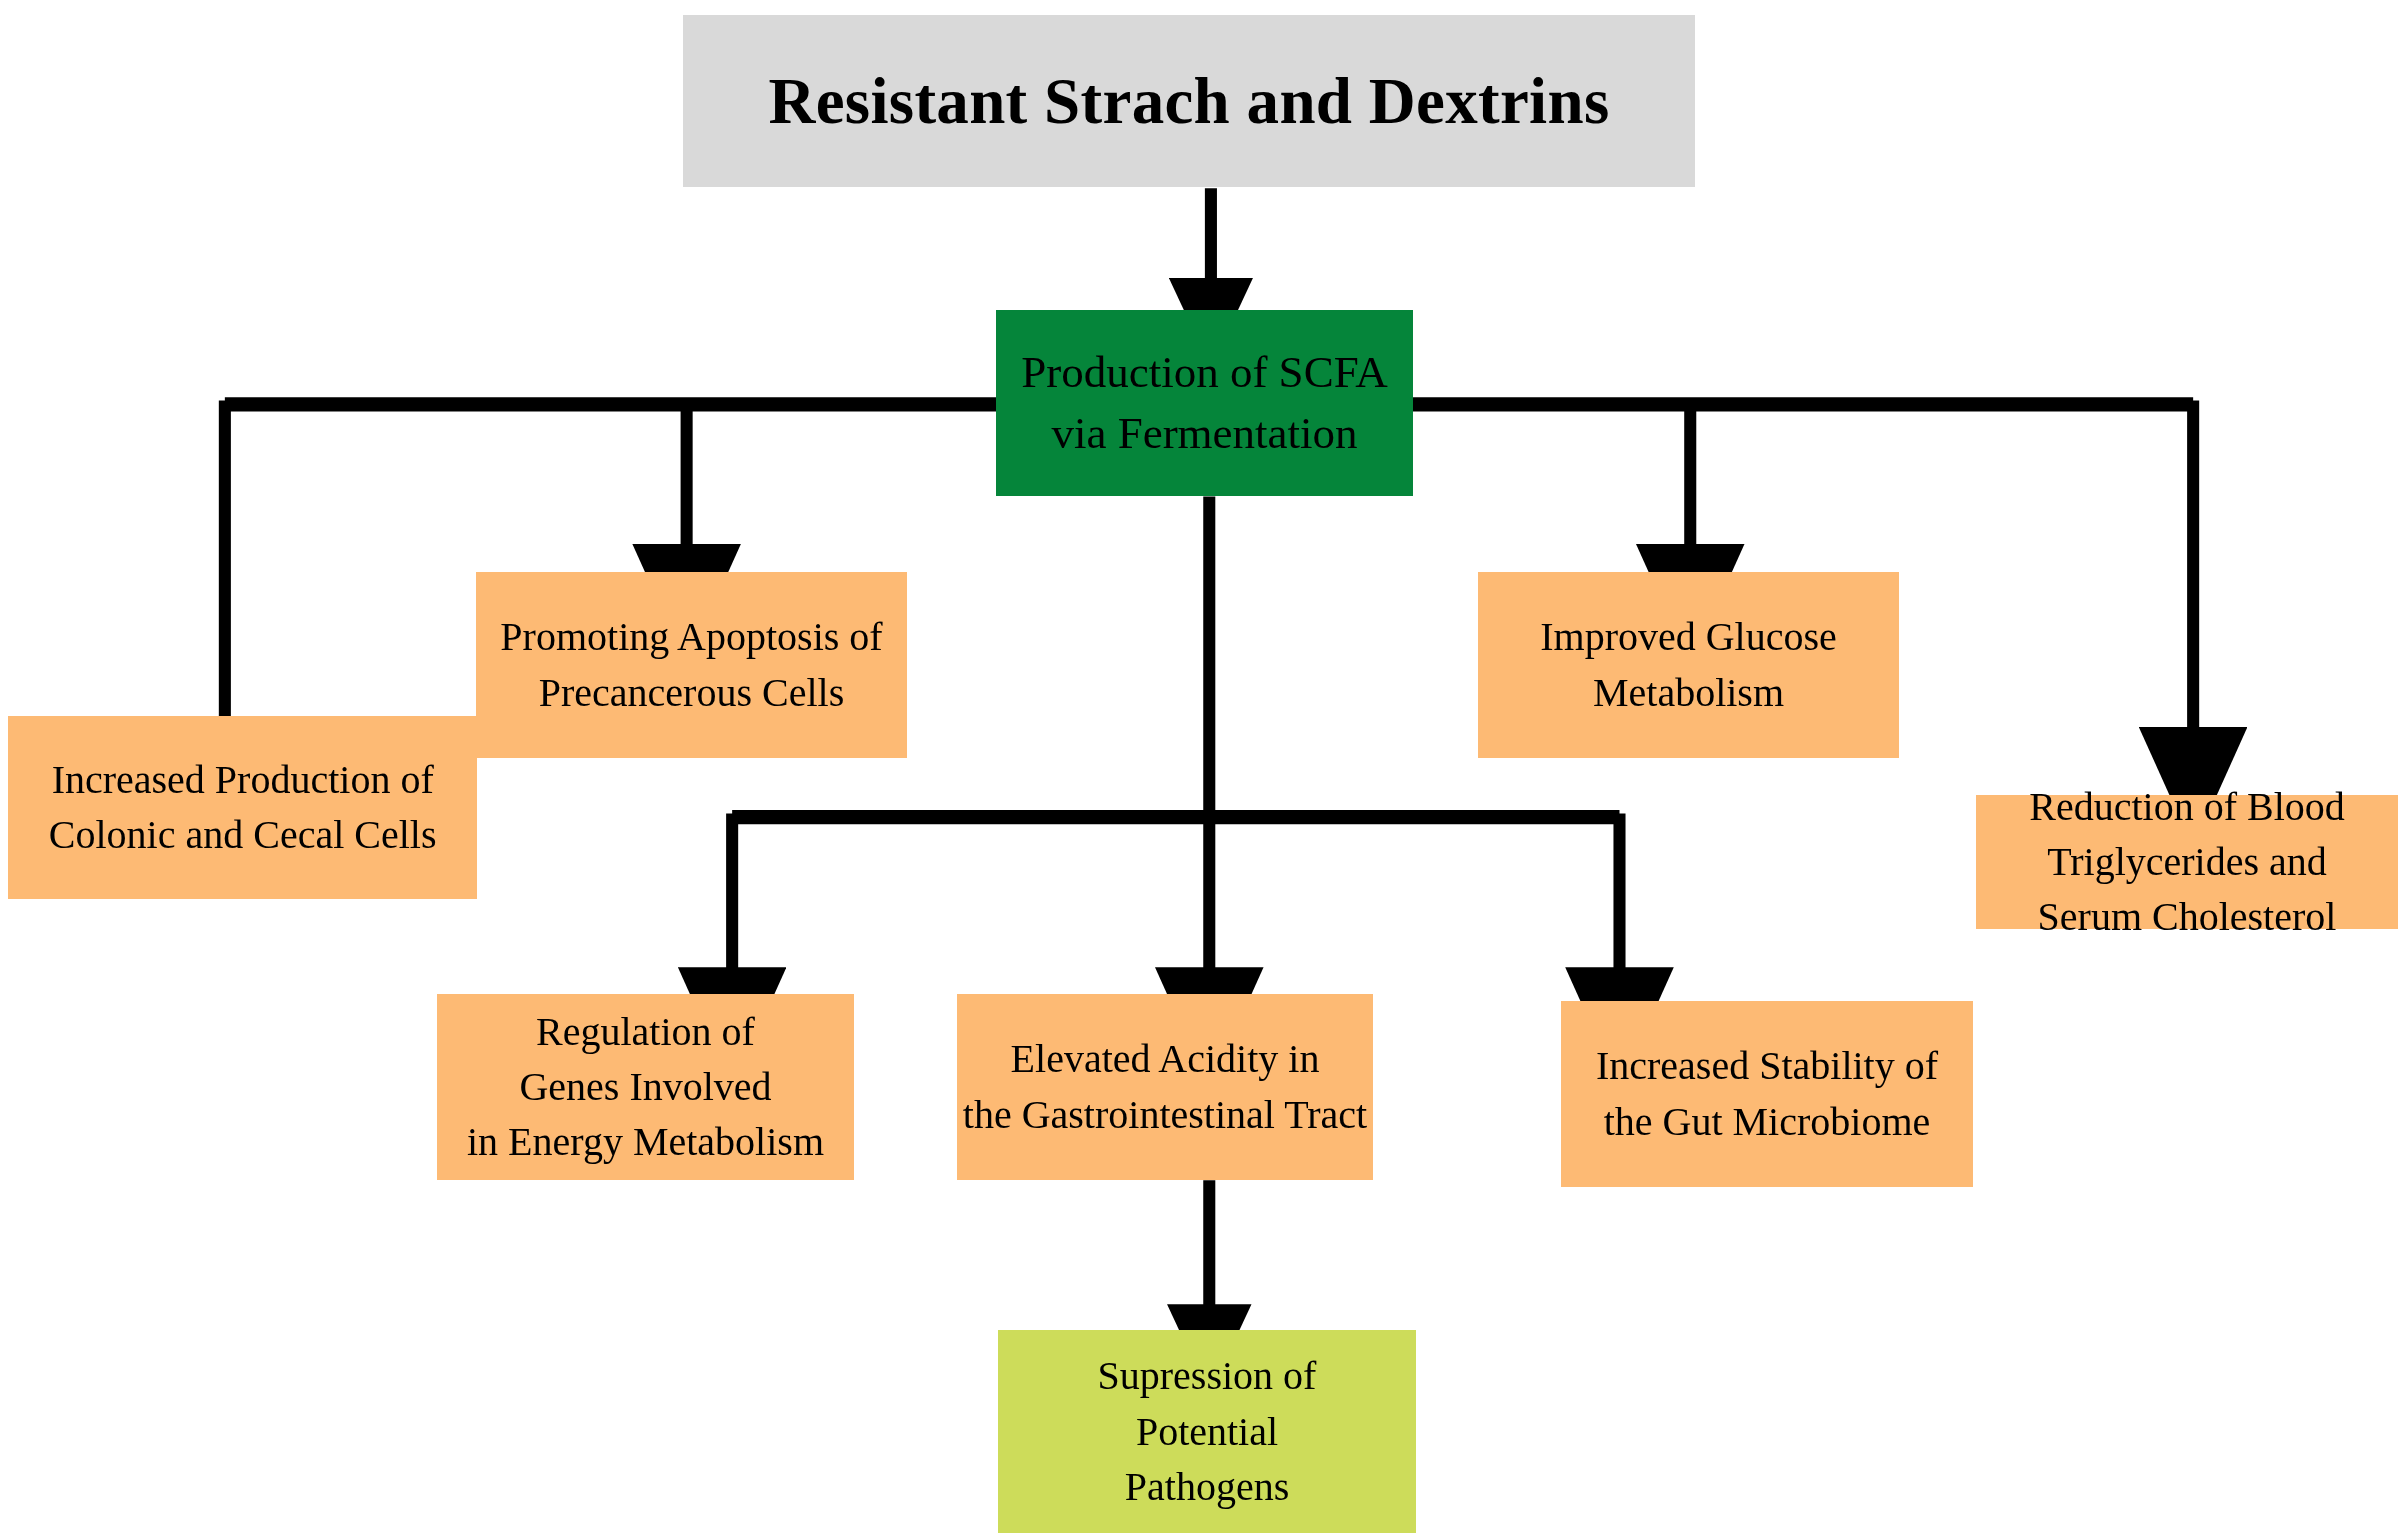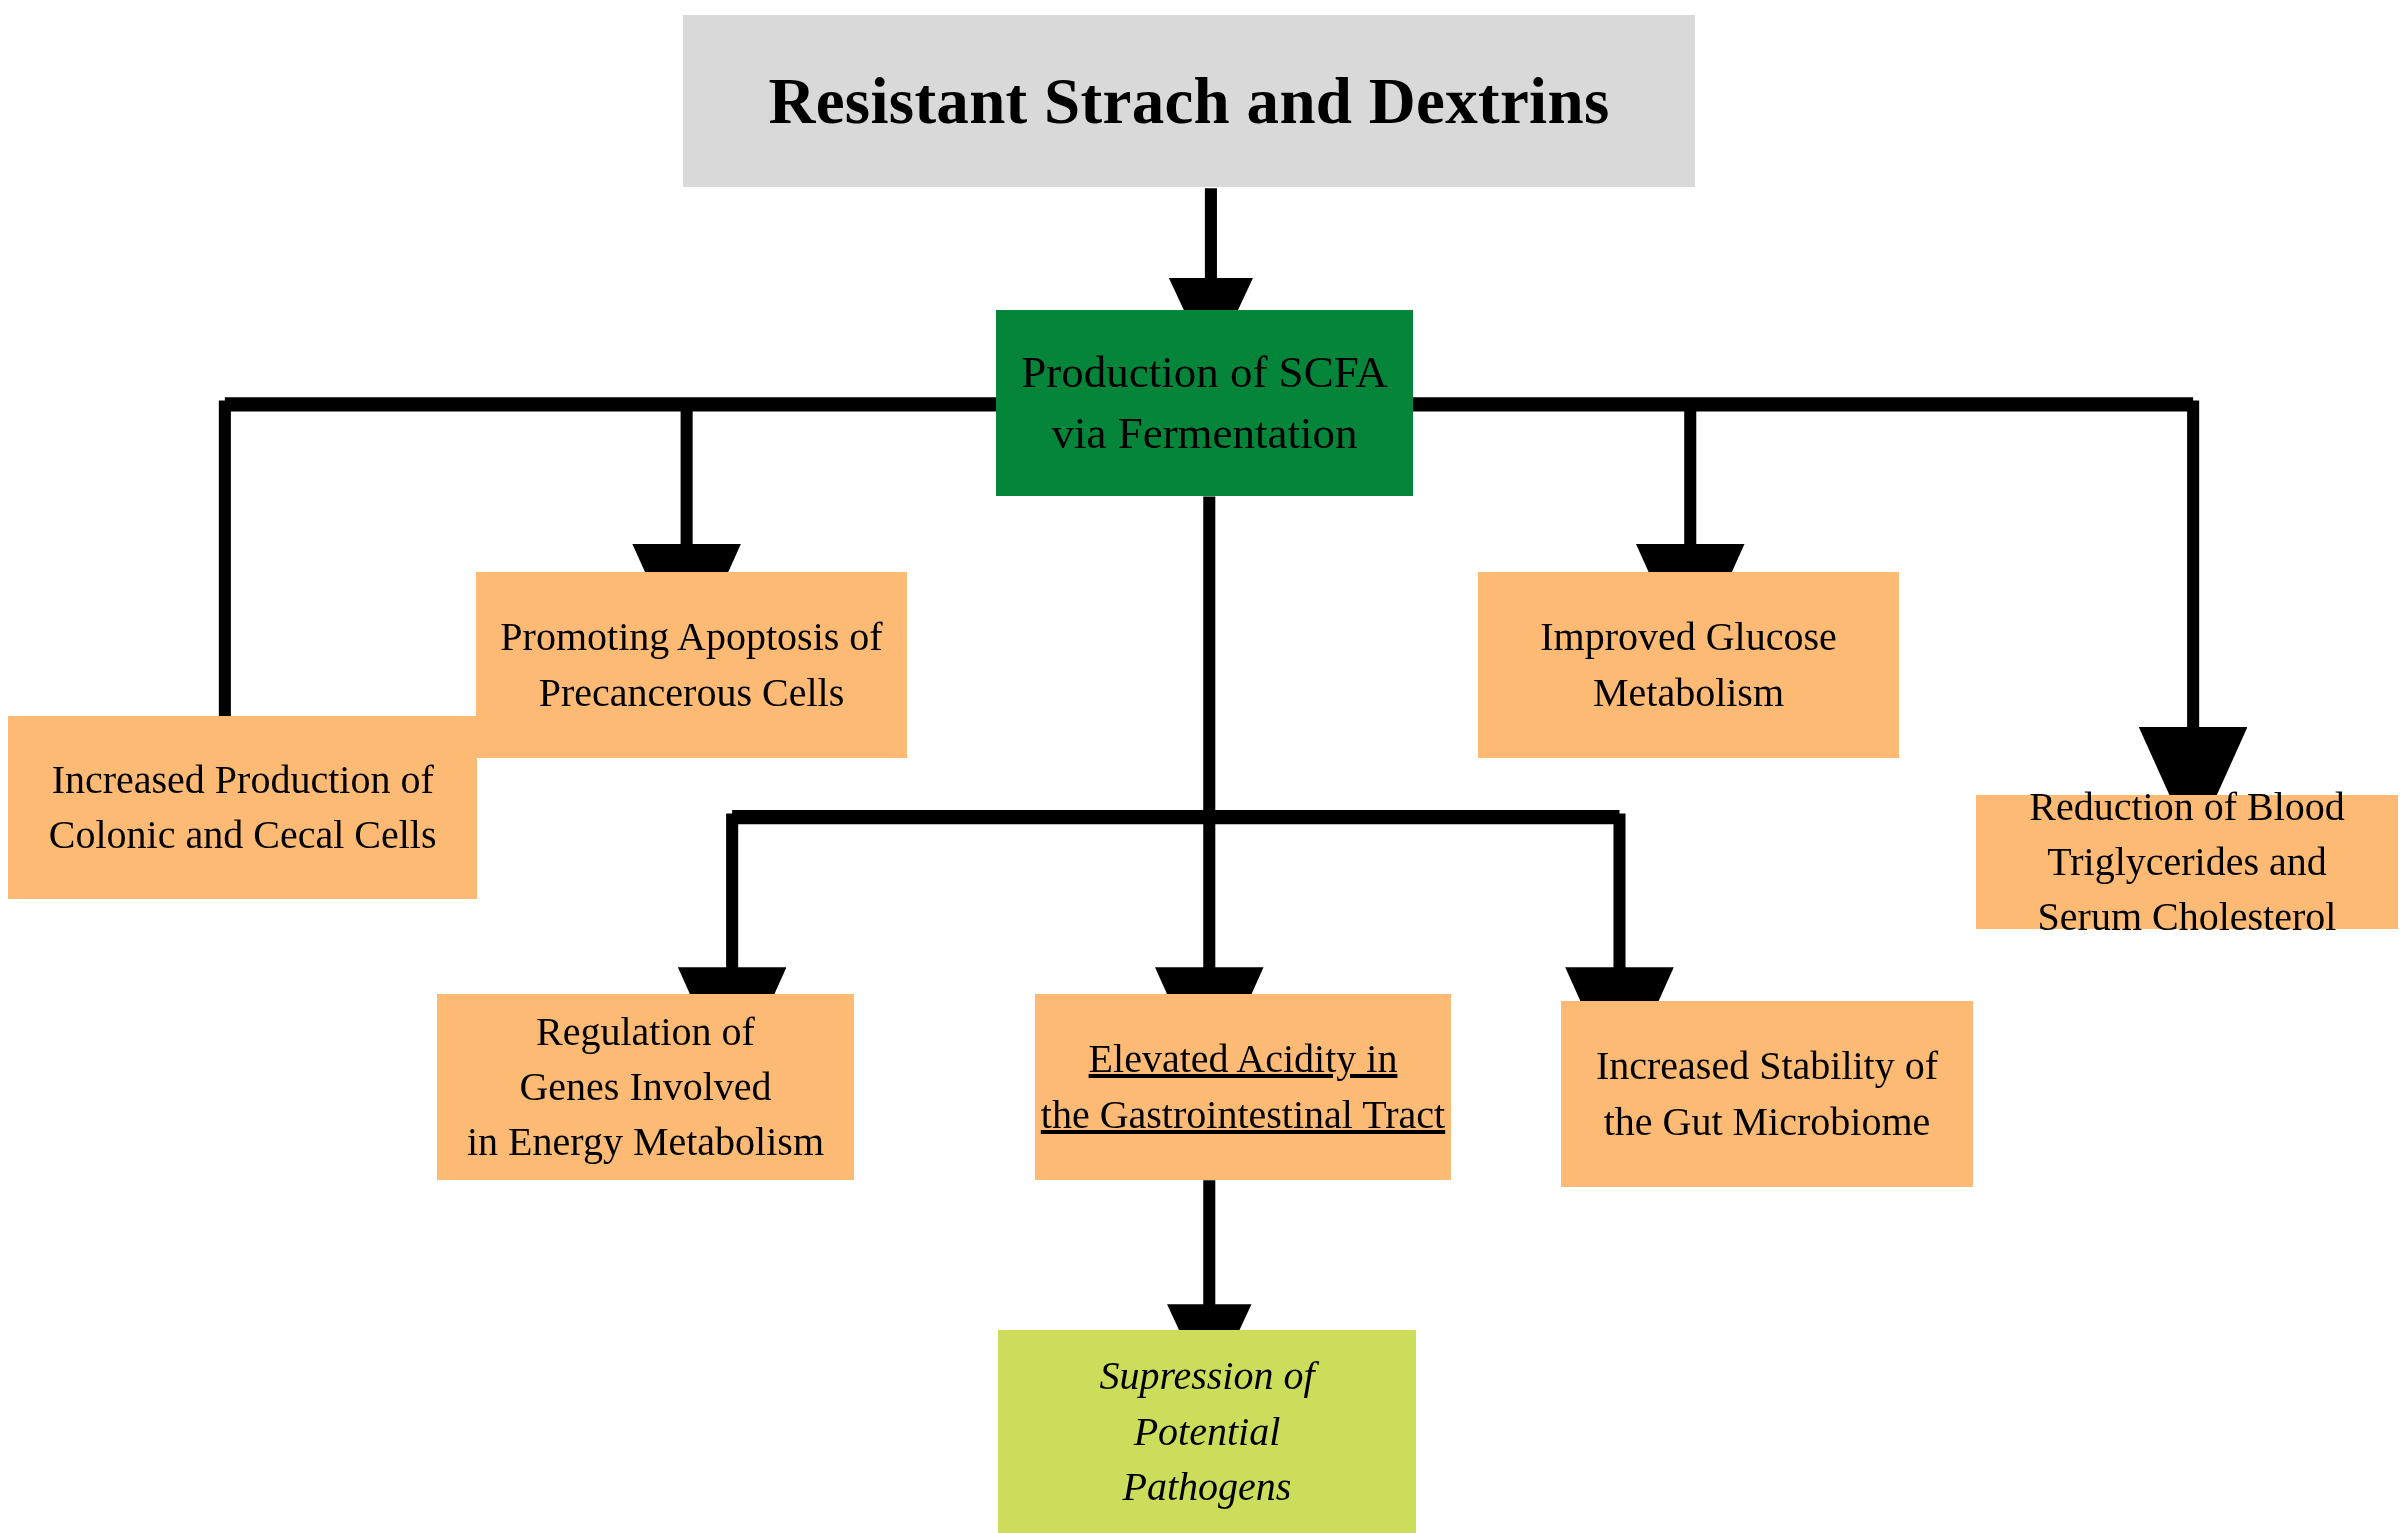--- a/index.html
+++ b/index.html
@@ -97,45 +97,44 @@
     height: 134px;
     margin-top: 39px;
   }
   #node-genes {
     left: 437px;
     top: 994px;
     width: 417px;
     height: 186px;
   }
   #node-acidity {
-    left: 1035px;
+    left: 957px;
     top: 994px;
     width: 416px;
     height: 186px;
     overflow: visible;
-    text-decoration: underline;
   }
   #node-microbiome {
     left: 1561px;
     top: 994px;
     width: 412px;
     height: 186px;
     margin-top: 7px;
   }
 
   
   #node-pathogens {
     left: 998px;
     top: 1330px;
     width: 418px;
     height: 203px;
     background: #cddc5a;
     font-size: 40px;
   }
-  #node-pathogens .line { padding: 1.6px 0; font-style: italic; }
+  #node-pathogens .line { padding: 1.6px 0; }
 </style>
 </head>
 <body>
 
 <div id="stage">
 
   <svg id="edges" viewBox="0 0 4378 2795">
     <defs>
       <marker id="arrowhead" markerWidth="10" markerHeight="9" refX="1.2" refY="4.5" orient="auto" markerUnits="strokeWidth">
         <polygon points="0,0 10,4.5 0,9" fill="#000000"></polygon>

